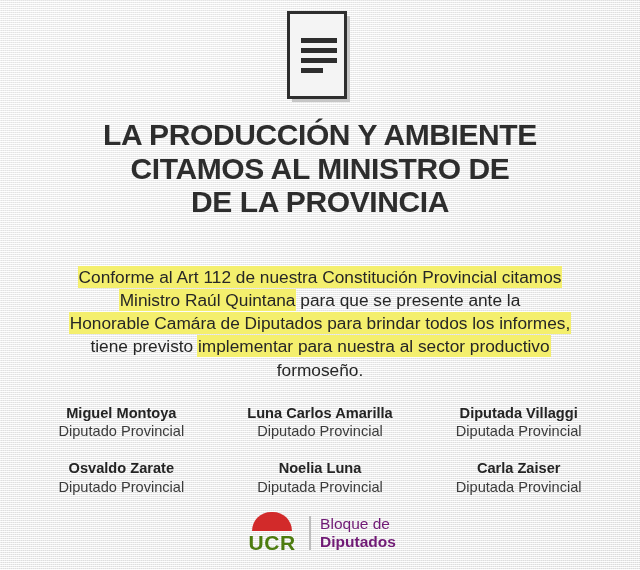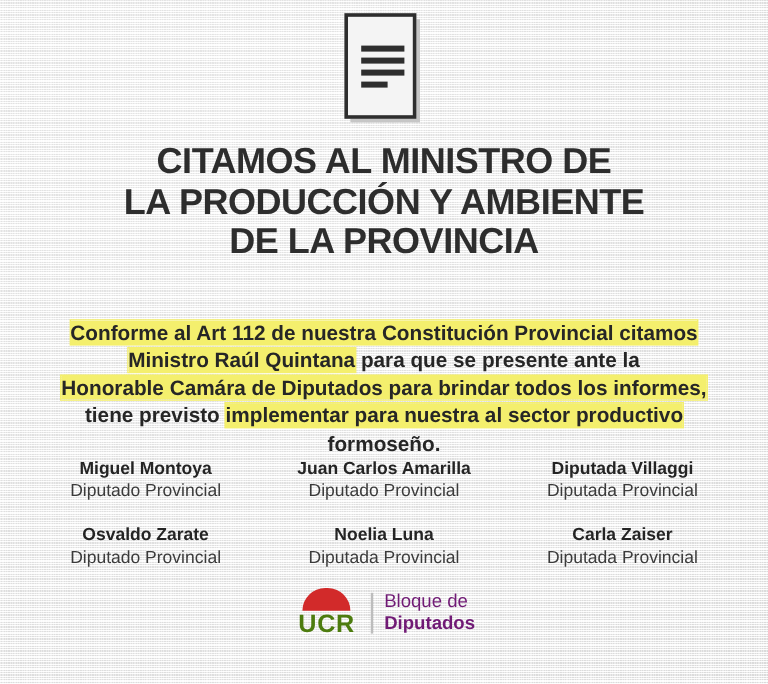--- a/index.html
+++ b/index.html
@@ -96,33 +96,33 @@
   
   .body-copy {
     margin-top: 27px;
     text-align: center;
     color: #262626;
     font-size: 17.3px;
     line-height: 1.34;
     padding: 0 20px;
     width: 600px;
     box-sizing: border-box;
-    font-weight: bold;
   }
   .body-copy .ln {
     display: block;
     white-space: nowrap;
   }
   .hl {
     background: #f4ef6d;
     box-shadow: 0 0 0 1px #f4ef6d;
   }
 
   
   .signers {
+    margin-top: 22px;
     width: 596px;
     display: flex;
     flex-direction: column;
     gap: 18px;
   }
   .signer-row {
     display: flex;
     width: 100%;
   }
   .signer {
@@ -201,41 +201,41 @@
       <div class="doc-lines">
         <i></i>
         <i></i>
         <i></i>
         <i class="short"></i>
       </div>
     </div>
   </div>
 
   <h1 class="headline">
+    <span class="ln">LA PRODUCCIÓN Y AMBIENTE</span>
     <span class="ln">CITAMOS AL MINISTRO DE</span>
-    <span class="ln">LA PRODUCCIÓN Y AMBIENTE</span>
     <span class="ln">DE LA PROVINCIA</span>
   </h1>
 
   <div class="body-copy" id="body-copy">
       <span class="ln"><span class="hl">Conforme al Art 112 de nuestra Constitución Provincial citamos</span></span>
       <span class="ln"><span class="hl">Ministro Raúl Quintana</span><span> para que se presente ante la</span></span>
       <span class="ln"><span class="hl">Honorable Camára de Diputados para brindar todos los informes,</span></span>
       <span class="ln"><span>tiene previsto </span><span class="hl">implementar para nuestra al sector productivo</span></span>
       <span class="ln"><span>formoseño.</span></span>
     </div>
 
   <div class="signers" id="signers">
       <div class="signer-row">
         <div class="signer">
           <span class="nm">Miguel Montoya</span>
           <span class="rl">Diputado Provincial</span>
         </div>
         <div class="signer">
-          <span class="nm">Juan Carlos Amarilla</span>
+          <span class="nm">Luna Carlos Amarilla</span>
           <span class="rl">Diputado Provincial</span>
         </div>
         <div class="signer">
           <span class="nm">Diputada Villaggi</span>
           <span class="rl">Diputada Provincial</span>
         </div>
       </div>
       <div class="signer-row">
         <div class="signer">
           <span class="nm">Osvaldo Zarate</span>

